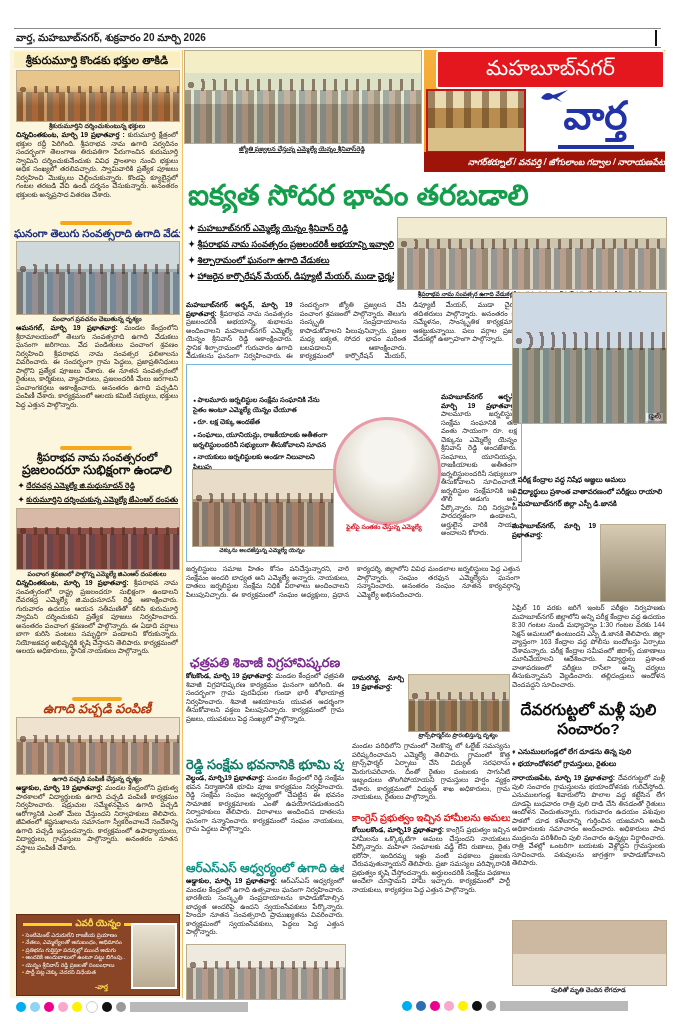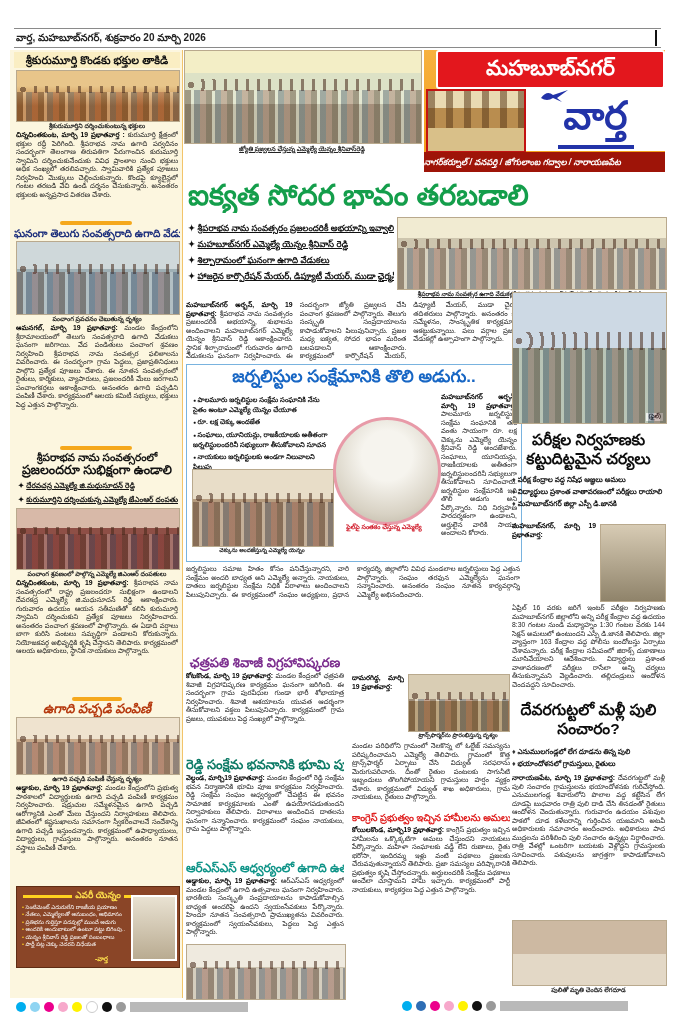--- a/index.html
+++ b/index.html
@@ -35,25 +35,25 @@
   .p-rss{background:linear-gradient(180deg,#efeadf 0 40%,#cbc2ae 40%);}
   .p-calf{background:linear-gradient(180deg,#cdb9a2 0 52%,#e3d8c6 52%);}
   .p-man{background:linear-gradient(180deg,#e9e2d2,#b9ab91);}
   
   .leftstrip{left:10px;top:50px;width:172px;height:948px;background:#fcf6df;border-right:1px solid #f2c46a;}
   .odiv{position:absolute;left:60px;width:72px;height:4px;background:#f5a81c;border-radius:2px;}
   .lhead{font-weight:bold;color:#111;text-align:center;overflow:hidden;white-space:nowrap;}
   
   .mast{left:424px;top:50px;width:241px;height:122px;background:linear-gradient(180deg,#f7b13f,#f39c16);}
   .mast-banner{position:absolute;left:12px;top:0;right:0;height:35px;background:#e3171d;border:2px solid #fff;
-    border-radius:3px;color:#fff;font-weight:bold;font-size:21px;text-align:center;line-height:32px;overflow:hidden;}
+    border-radius:3px;color:#fff;font-weight:normal;font-size:21px;text-align:center;line-height:32px;overflow:hidden;}
   .mast-logo{position:absolute;left:102px;top:37px;right:0;height:64px;background:#fff;text-align:center;}
   .mast-logo .vaarta{font-size:39px;font-weight:bold;color:#2233a8;line-height:58px;border-bottom:4px solid #2233a8;display:inline-block;padding:0 6px;}
   .mast-strip{position:absolute;left:0;bottom:0;right:0;height:20px;background:#9e1408;color:#fff;
-    font-size:8.5px;font-weight:bold;font-style:italic;text-align:left;line-height:20px;overflow:hidden;white-space:nowrap;}
+    font-size:8.5px;font-weight:bold;font-style:italic;text-align:right;line-height:20px;overflow:hidden;white-space:nowrap;}
   
   .mainhead{color:#149e4b;font-weight:bold;font-size:29px;line-height:36px;white-space:nowrap;overflow:hidden;}
   .star-list{list-style:none;margin:0;padding:0;}
   .star-list li{font-size:8.6px;font-weight:bold;color:#111;line-height:16px;white-space:nowrap;overflow:hidden;}
   .star-list li:before{content:"✦ ";}
   .star-list li span{text-decoration:underline;}
   .sub-list li{font-size:7.4px;line-height:14px;}
   
   .jbox{left:186px;top:364px;width:334px;height:196px;border:1px solid #79b3df;background:#fff;}
   .jbox h2{margin:2px 4px 0;text-align:center;font-size:17px;color:#1766c4;white-space:nowrap;overflow:hidden;}
@@ -63,21 +63,21 @@
   .circle-ph{position:absolute;left:146px;top:52px;width:102px;height:102px;border-radius:50%;
     border:3px solid #e89aa8;background:radial-gradient(circle at 50% 35%,#f6f4ee 0 30%,#d8d2c4 70%,#b5ad9a);}
   
   .rhead{font-weight:bold;color:#0d0d0d;text-align:center;font-size:15.5px;line-height:19px;overflow:hidden;}
   .diam-list{list-style:none;margin:0;padding:0;}
   .diam-list li{font-size:7.2px;font-weight:bold;line-height:12px;color:#111;white-space:nowrap;overflow:hidden;}
   .diam-list li:before{content:"♦ ";color:#333;}
   
   .chead{font-weight:bold;text-align:center;white-space:nowrap;overflow:hidden;}
   
-  .pbox{left:16px;top:886px;width:162px;height:80px;background:#8a4527;border:1px solid #5e2c13;}
+  .pbox{left:16px;top:914px;width:162px;height:80px;background:#8a4527;border:1px solid #5e2c13;}
   .pbox-title{display:flex;align-items:center;gap:3px;padding:3px 6px 1px;}
   .pbox-title .bar{flex:1;height:3px;background:#ffd21f;}
   .pbox-title .t{color:#ffe14d;font-size:9px;font-weight:bold;white-space:nowrap;}
   .pbox ul{list-style:none;margin:1px 0 0 5px;padding:0;width:104px;}
   .pbox li{color:#fff;font-size:5.6px;line-height:7.4px;overflow:hidden;white-space:nowrap;}
   .pbox li:before{content:"• ";color:#ffd21f;}
   .pbox .sign{position:absolute;left:78px;bottom:3px;color:#ffe14d;font-size:6.5px;font-weight:bold;}
   
   .reg{position:absolute;display:flex;gap:4px;align-items:center;}
   .reg i{width:10px;height:10px;border-radius:50%;display:block;}
@@ -152,32 +152,31 @@
       <svg width="30" height="14" viewBox="0 0 30 14" style="position:absolute;left:14px;top:2px;fill:#2233a8;">
           <path d="M1 9 Q7 1 13 6 L28 1 L17 9 L22 13 L13 9 Q7 13 1 9 Z"></path>
         </svg>
       <span class="vaarta">వార్త</span>
     </div>
     <div class="mast-strip">నాగర్‌కర్నూల్ / వనపర్తి / జోగులాంబ గద్వాల / నారాయణపేట</div>
   </div>
 
   <div class="abs mainhead" style="left:188px;top:177px;width:478px;">ఐక్యత సోదర భావం తరబడాలి</div>
   <ul class="abs star-list" style="left:188px;top:220px;width:206px;">
+    <li><span>మహబూబ్‌నగర్ ఎమ్మెల్యే యెన్నం శ్రీనివాస్ రెడ్డి</span></li>
     <li><span>శ్రీపరాభవ నామ సంవత్సరం ప్రజలందరికీ అభయాన్ని ఇవ్వాలి</span></li>
-    <li><span>మహబూబ్‌నగర్ ఎమ్మెల్యే యెన్నం శ్రీనివాస్ రెడ్డి</span></li>
     <li><span>శిల్పారామంలో ఘనంగా ఉగాది వేడుకలు</span></li>
     <li><span>హాజరైన కార్పొరేషన్ మేయర్, డిప్యూటీ మేయర్, ముడా ఛైర్మన్</span></li>
   </ul>
   <div class="ph p-wide crowd heads" style="left:397px;top:217px;width:268px;height:71px;"></div>
   <div class="abs cap u" style="left:395px;top:291px;width:270px;font-size:6px;">శ్రీపరాభవ నామ సంవత్సర ఉగాది వేడుకల్లో పాల్గొన్న మహబూబ్‌నగర్ ఎమ్మెల్యే యెన్నం శ్రీనివాస్ రెడ్డి</div>
 
   <div class="abs btxt" style="left:186px;top:301px;width:334px;height:60px;column-count:3;column-gap:7px;"><span class="dl">మహబూబ్‌నగర్ అర్బన్, మార్చి 19 ప్రభాతవార్త:</span> <span>శ్రీపరాభవ నామ సంవత్సరం ప్రజలందరికీ అభయాన్ని, శుభాలను అందించాలని మహబూబ్‌నగర్ ఎమ్మెల్యే యెన్నం శ్రీనివాస్ రెడ్డి ఆకాంక్షించారు. స్థానిక శిల్పారామంలో గురువారం ఉగాది వేడుకలను ఘనంగా నిర్వహించారు. ఈ సందర్భంగా జ్యోతి ప్రజ్వలన చేసి పంచాంగ శ్రవణంలో పాల్గొన్నారు. తెలుగు సంస్కృతి సంప్రదాయాలను కాపాడుకోవాలని పిలుపునిచ్చారు. ప్రజల మధ్య ఐక్యత, సోదర భావం మరింత బలపడాలని ఆకాంక్షించారు. కార్యక్రమంలో కార్పొరేషన్ మేయర్, డిప్యూటీ మేయర్, ముడా చైర్మన్ తదితరులు పాల్గొన్నారు. అనంతరం కవి సమ్మేళనం, సాంస్కృతిక కార్యక్రమాలు ఆకట్టుకున్నాయి. పలు వర్గాల ప్రజలు వేడుకల్లో ఉత్సాహంగా పాల్గొన్నారు.</span></div>
 
   <div class="abs jbox">
-    <h2>జర్నలిస్టుల సంక్షేమానికి తొలి అడుగు..</h2>
     <ul class="dot-list abs" style="left:6px;top:30px;width:138px;">
       <li>పాలమూరు జర్నలిస్టుల సంక్షేమ సంఘానికి నేను సైతం అంటూ ఎమ్మెల్యే యెన్నం చేయూత</li>
       <li>రూ. లక్ష చెక్కు అందజేత</li>
       <li>సంఘాలు, యూనియన్లు, రాజకీయాలకు అతీతంగా జర్నలిస్టులందరినీ సభ్యులుగా తీసుకోవాలని సూచన</li>
       <li>నాయకులు జర్నలిస్టులకు అండగా నిలువాలని పిలుపు</li>
     </ul>
     <div class="ph p-cheque crowd heads" style="left:5px;top:104px;width:140px;height:76px;"></div>
     <div class="abs cap" style="left:5px;top:182px;width:140px;font-size:5.8px;">చెక్కును అందజేస్తున్న ఎమ్మెల్యే యెన్నం</div>
     <div class="circle-ph"></div>
     <div class="abs cap red" style="left:140px;top:158px;width:114px;">ఫైల్‌పై సంతకం చేస్తున్న ఎమ్మెల్యే</div>
@@ -200,32 +199,31 @@
   <div class="abs cap" style="left:408px;top:732px;width:100px;font-size:5.8px;">ట్రాన్స్‌ఫార్మర్‌ను ప్రారంభిస్తున్న దృశ్యం</div>
   <div class="abs btxt" style="left:352px;top:674px;width:52px;height:66px;"><span class="dl">దామరగిద్ద, మార్చి 19 ప్రభాతవార్త:</span></div>
   <div class="abs btxt" style="left:352px;top:742px;width:158px;height:64px;">మండల పరిధిలోని గ్రామంలో నెలకొన్న లో ఓల్టేజ్ సమస్యను పరిష్కరించామని ఎమ్మెల్యే తెలిపారు. గ్రామంలో కొత్త ట్రాన్స్‌ఫార్మర్ ఏర్పాటు చేసి విద్యుత్ సరఫరాను మెరుగుపరిచారు. దీంతో రైతుల పంటలకు సాగునీటి ఇబ్బందులు తొలగిపోయాయని గ్రామస్తులు హర్షం వ్యక్తం చేశారు. కార్యక్రమంలో విద్యుత్ శాఖ అధికారులు, గ్రామ నాయకులు, రైతులు పాల్గొన్నారు.</div>
 
   <div class="abs chead" style="left:352px;top:812px;width:158px;font-size:9.6px;color:#e02020;">కాంగ్రెస్ ప్రభుత్వం ఇచ్చిన హామీలను అమలు చేస్తుంది</div>
   <div class="abs btxt" style="left:352px;top:826px;width:158px;height:168px;"><span class="dl">కోయిలకొండ, మార్చి19 ప్రభాతవార్త:</span> <span>కాంగ్రెస్ ప్రభుత్వం ఇచ్చిన హామీలను ఒక్కొక్కటిగా అమలు చేస్తుందని నాయకులు పేర్కొన్నారు. మహిళా సంఘాలకు వడ్డీ లేని రుణాలు, రైతు భరోసా, ఇందిరమ్మ ఇళ్లు వంటి పథకాలు ప్రజలకు చేరువవుతున్నాయని తెలిపారు. ప్రజా సమస్యల పరిష్కారానికి ప్రభుత్వం కృషి చేస్తోందన్నారు. అర్హులందరికీ సంక్షేమ పథకాలు అందేలా చూస్తామని హామీ ఇచ్చారు. కార్యక్రమంలో పార్టీ నాయకులు, కార్యకర్తలు పెద్ద ఎత్తున పాల్గొన్నారు.</span></div>
 
   <div class="ph p-exam crowd heads" style="left:512px;top:292px;width:153px;height:130px;">
     <span class="filetag">(ఫైల్)</span>
   </div>
-  <div class="abs rhead" style="left:510px;top:430px;width:157px;height:40px;">పరీక్షల నిర్వహణకు కట్టుదిట్టమైన చర్యలు</div>
   <ul class="abs diam-list" style="left:512px;top:474px;width:153px;">
     <li>పరీక్ష కేంద్రాల వద్ద నిషేధ ఆజ్ఞలు అమలు</li>
     <li>విద్యార్థులు ప్రశాంత వాతావరణంలో పరీక్షలు రాయాలి</li>
     <li>మహబూబ్‌నగర్ జిల్లా ఎస్పీ డి.జానకి</li>
   </ul>
   <div class="ph p-sp" style="left:600px;top:524px;width:64px;height:76px;"></div>
   <div class="abs btxt" style="left:512px;top:522px;width:84px;height:80px;"><span class="dl">మహబూబ్‌నగర్, మార్చి 19 ప్రభాతవార్త:</span></div>
   <div class="abs btxt" style="left:512px;top:604px;width:153px;height:92px;">ఏప్రిల్ 16 వరకు జరిగే ఇంటర్ పరీక్షల నిర్వహణకు మహబూబ్‌నగర్ జిల్లాలోని అన్ని పరీక్ష కేంద్రాల వద్ద ఉదయం 8:30 గంటల నుండి మధ్యాహ్నం 1:30 గంటల వరకు 144 సెక్షన్ అమలులో ఉంటుందని ఎస్పీ డి.జానకి తెలిపారు. జిల్లా వ్యాప్తంగా 163 కేంద్రాల వద్ద పోలీసు బందోబస్తు ఏర్పాటు చేశామన్నారు. పరీక్ష కేంద్రాల సమీపంలో జిరాక్స్ దుకాణాలు మూసివేయాలని ఆదేశించారు. విద్యార్థులు ప్రశాంత వాతావరణంలో పరీక్షలు రాసేలా అన్ని చర్యలు తీసుకున్నామని వెల్లడించారు. తల్లిదండ్రులు ఆందోళన చెందవద్దని సూచించారు.</div>
 
   <div class="abs rhead" style="left:510px;top:700px;width:157px;height:42px;">దేవరగుట్టలో మళ్లీ పులి సంచారం?</div>
-  <ul class="abs diam-list" style="left:512px;top:746px;width:153px;font-family:Liberation Serif, serif;">
+  <ul class="abs diam-list" style="left:512px;top:746px;width:153px;">
     <li>ఎనుములగండ్లలో లేగ దూడను తిన్న పులి</li>
     <li>భయాందోళనలో గ్రామస్తులు, రైతులు</li>
   </ul>
   <div class="abs btxt" style="left:512px;top:774px;width:153px;height:142px;"><span class="dl">నారాయణపేట, మార్చి 19 ప్రభాతవార్త:</span> <span>దేవరగుట్టలో మళ్లీ పులి సంచారం గ్రామస్తులను భయాందోళనకు గురిచేస్తోంది. ఎనుములగండ్ల శివారులోని పొలాల వద్ద కట్టేసిన లేగ దూడపై బుధవారం రాత్రి పులి దాడి చేసి తినడంతో రైతులు ఆందోళన చెందుతున్నారు. గురువారం ఉదయం పశువుల పాకలో దూడ కళేబరాన్ని గుర్తించిన యజమాని అటవీ అధికారులకు సమాచారం అందించారు. అధికారులు పాద ముద్రలను పరిశీలించి పులి సంచారం ఉన్నట్లు నిర్ధారించారు. రాత్రి వేళల్లో ఒంటరిగా బయటకు వెళ్లొద్దని గ్రామస్తులకు సూచించారు. పశువులను జాగ్రత్తగా కాపాడుకోవాలని తెలిపారు.</span></div>
   <div class="ph p-calf" style="left:512px;top:920px;width:153px;height:64px;"></div>
   <div class="abs cap" style="left:512px;top:986px;width:153px;">పులితో మృతి చెందిన లేగదూడ</div>
 
   <div class="reg" style="left:16px;top:1001px;">
     <i style="background:#00aeef"></i>
     <i style="background:#8fd4f2"></i>

